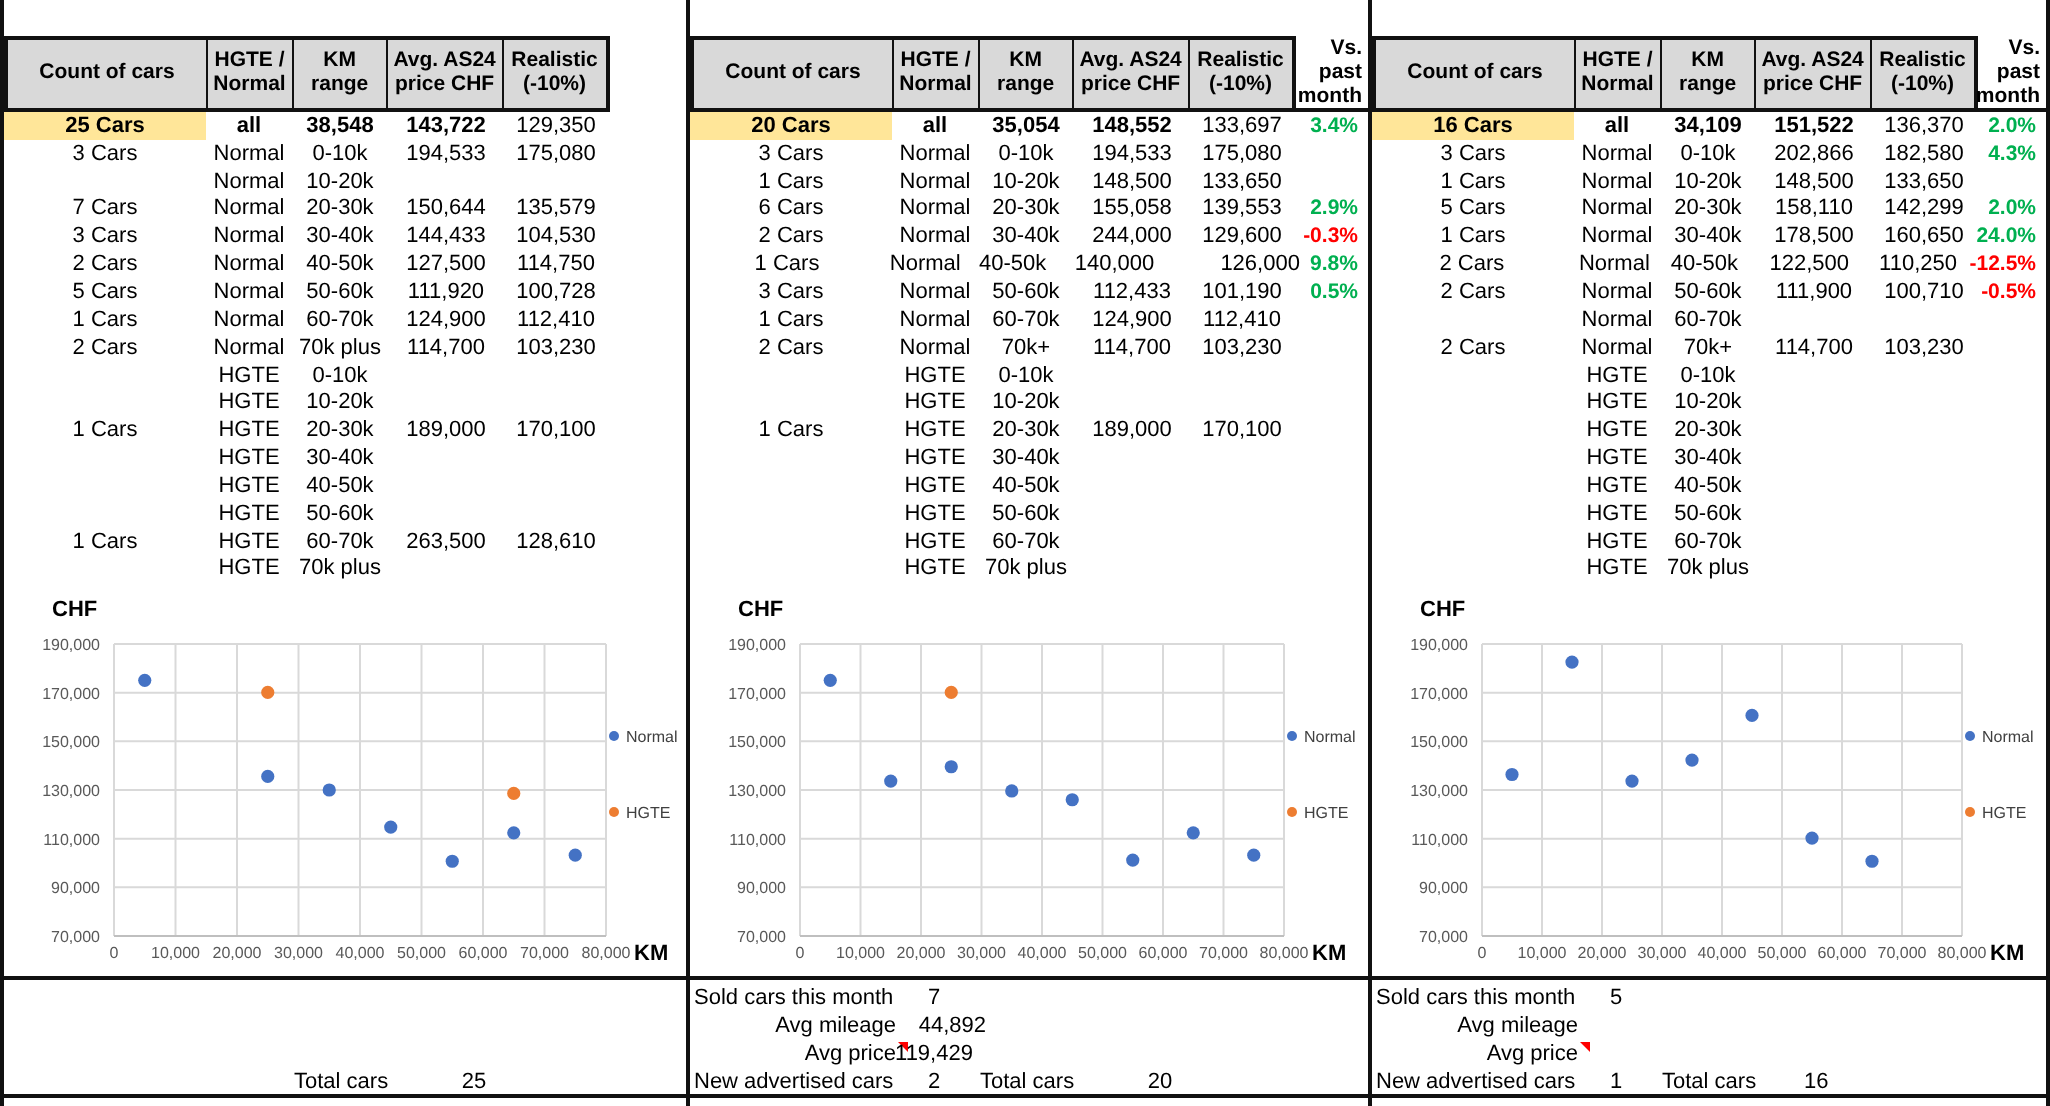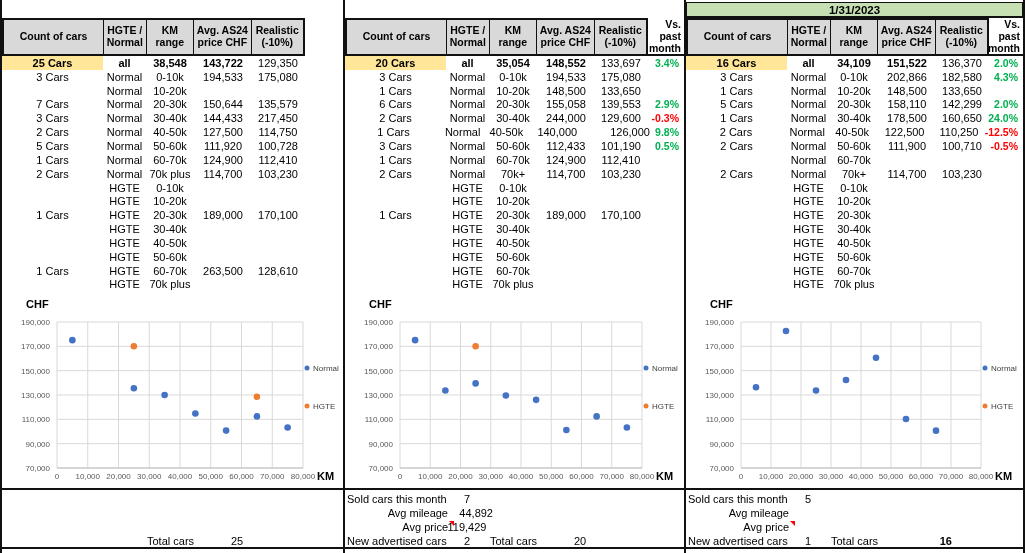--- a/index.html
+++ b/index.html
@@ -81,21 +81,21 @@
           <div class="cell c-type" style="width: 43px;">Normal</div>
           <div class="cell c-km" style="width: 48px;">20-30k</div>
           <div class="cell c-price" style="width: 58px;">150,644</div>
           <div class="cell c-realistic" style="width: 52px;">135,579</div>
         </div>
         <div class="trow">
           <div class="cell c-count" style="width: 101px;">3 Cars</div>
           <div class="cell c-type" style="width: 43px;">Normal</div>
           <div class="cell c-km" style="width: 48px;">30-40k</div>
           <div class="cell c-price" style="width: 58px;">144,433</div>
-          <div class="cell c-realistic" style="width: 52px;">217,450</div>
+          <div class="cell c-realistic" style="width: 52px;">104,530</div>
         </div>
         <div class="trow">
           <div class="cell c-count" style="width: 101px;">2 Cars</div>
           <div class="cell c-type" style="width: 43px;">Normal</div>
           <div class="cell c-km" style="width: 48px;">40-50k</div>
           <div class="cell c-price" style="width: 58px;">127,500</div>
           <div class="cell c-realistic" style="width: 52px;">114,750</div>
         </div>
         <div class="trow">
           <div class="cell c-count" style="width: 101px;">5 Cars</div>
@@ -447,21 +447,20 @@
         <span class="slabel" style="left: 2px; top: 30px; width: 101px; text-align: right;">Avg price</span>
         <span class="note" style="left: 104px; top: 31px;"></span>
         <span class="sval" style="left: 96px; top: 30px; width: 52px; text-align: center;">119,429</span>
         <span class="slabel" style="left: 2px; top: 44px; width: 108px; text-align: left;">New advertised cars</span>
         <span class="sval" style="left: 96px; top: 44px; width: 52px; text-align: center;">2</span>
         <span class="slabel" style="left: 145px; top: 44px; width: 70px; text-align: left;">Total cars</span>
         <span class="sval" style="left: 205px; top: 44px; width: 60px; text-align: center;">20</span>
       </div>
     </div>
     <div class="panel" style="left: 686px; width: 339px;">
-      <div class="date-hdr">1/31/2023</div>
       <div class="thead">
         <div class="hcell" style="width: 101px;">
           <span>Count of cars</span>
         </div>
         <div class="hcell" style="width: 43px;">
           <span>HGTE / Normal</span>
         </div>
         <div class="hcell" style="width: 48px;">
           <span>KM range</span>
         </div>
@@ -665,16 +664,16 @@
         <span class="slabel" style="left: 2px; top: 2px; width: 108px; text-align: left;">Sold cars this month</span>
         <span class="sval" style="left: 96px; top: 2px; width: 52px; text-align: center;">5</span>
         <span class="slabel" style="left: 2px; top: 16px; width: 101px; text-align: right;">Avg mileage</span>
         <span class="sval" style="left: 96px; top: 16px; width: 52px; text-align: center;"></span>
         <span class="slabel" style="left: 2px; top: 30px; width: 101px; text-align: right;">Avg price</span>
         <span class="note" style="left: 104px; top: 31px;"></span>
         <span class="sval" style="left: 96px; top: 30px; width: 52px; text-align: center;"></span>
         <span class="slabel" style="left: 2px; top: 44px; width: 108px; text-align: left;">New advertised cars</span>
         <span class="sval" style="left: 96px; top: 44px; width: 52px; text-align: center;">1</span>
         <span class="slabel" style="left: 145px; top: 44px; width: 70px; text-align: left;">Total cars</span>
-        <span class="sval" style="left: 206px; top: 44px; width: 60px; text-align: right; font-weight: bold;">16</span>
+        <span class="sval" style="left: 216px; top: 44px; width: 60px; text-align: left;">16</span>
       </div>
     </div>
   </div>
 
 </body></html>

